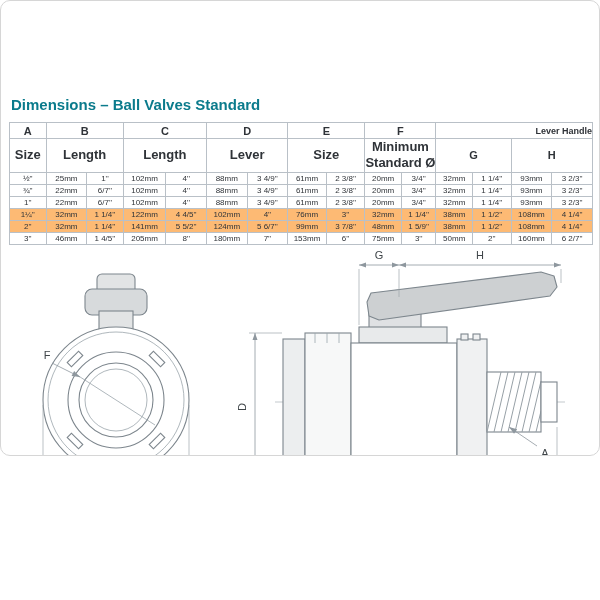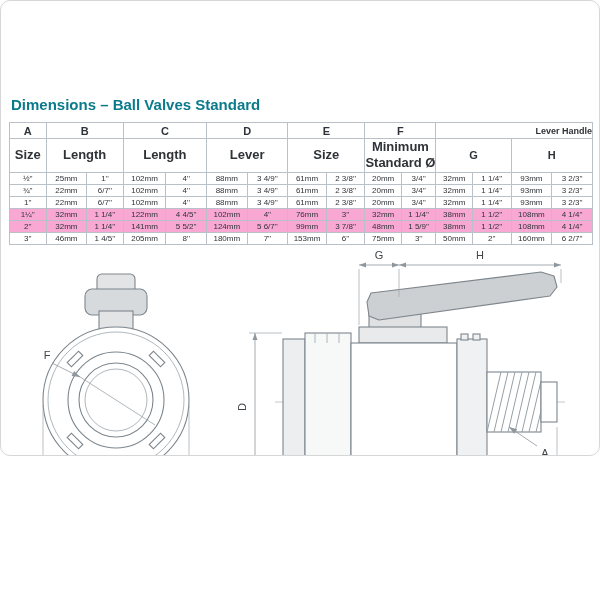--- a/index.html
+++ b/index.html
@@ -18,21 +18,21 @@
   }
   .dims th, .dims td {
     border:1px solid #b9c0c7; text-align:center; padding:0; overflow:hidden;
     background:#fff;
   }
   .dims th.letter { font-size:11px; font-weight:bold; height:16px; }
   .dims th.lever  { font-size:9px;  font-weight:bold;text-align:right; }
   .dims th.sub    { font-size:13px; font-weight:bold; height:30px; line-height:1.25;margin-top:23px; }
   .dims th.sub2   { font-size:11px; font-weight:bold; height:30px; }
   .dims td { height:12px; font-size:8px; }
-  .dims tr.shaded td { background:#f9a8d4; }
+  .dims tr.shaded td { background:#fdba74; }
   svg.drawing { display:block; margin:2px 0 0 8px; }
   .ln    { stroke:#7d868d; stroke-width:1.1; fill:#fff; }
   .lnf   { stroke:#7d868d; stroke-width:1.1; }
   .thin  { stroke:#9aa4ab; stroke-width:0.8; fill:none; }
   .dim   { stroke:#8e979e; stroke-width:0.8; fill:none; }
   .ext   { stroke:#9fa8ae; stroke-width:0.7; fill:none; }
   .arw   { fill:#8e979e; stroke:none; }
   .hatch { stroke:#97a0a6; stroke-width:1; fill:none; }
   .cline { stroke:#aab2b8; stroke-width:0.7; fill:none; stroke-dasharray:12 3 2 3; }
   svg text { font-size:11px; fill:#3f4549; font-family:"Liberation Sans", sans-serif; }

